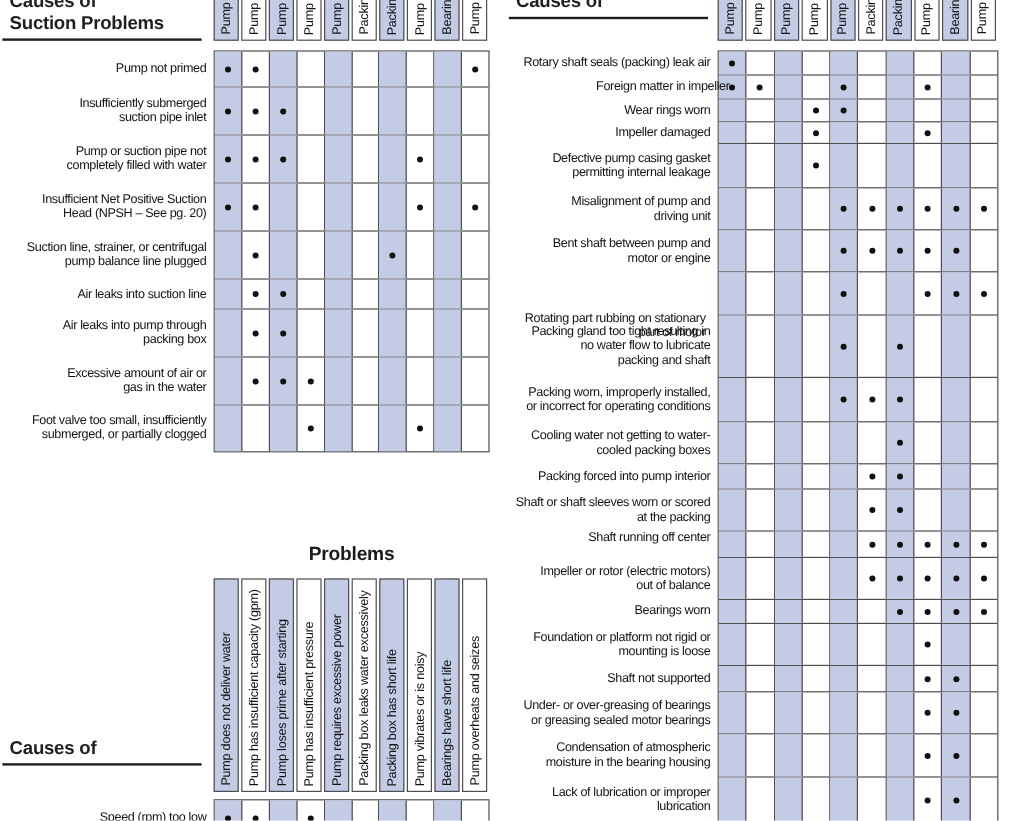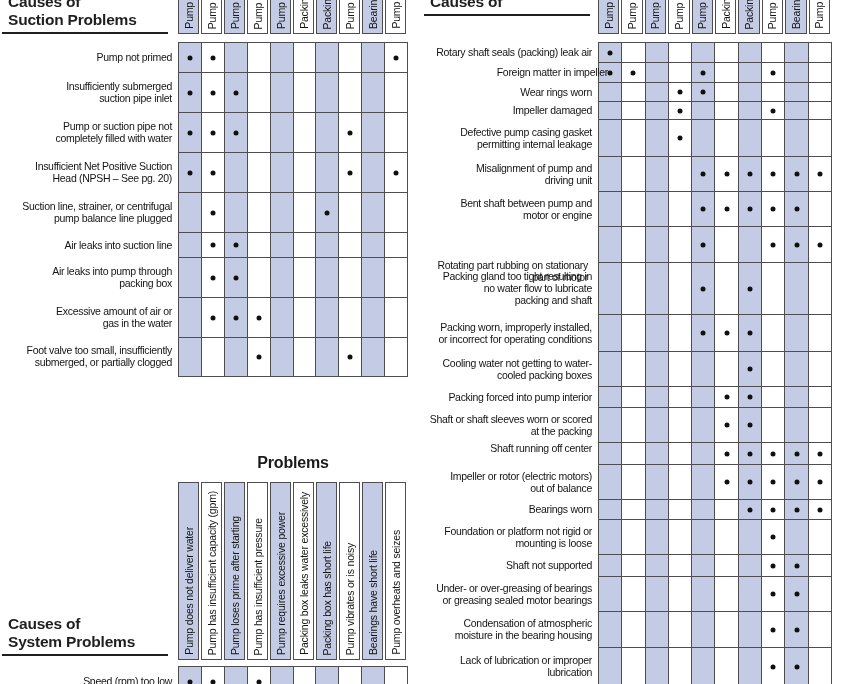--- a/index.html
+++ b/index.html
@@ -109,21 +109,20 @@
   </div>
 
   <div class="tbl-title" style="left:424px; top:-7px;">
     <div>Causes of</div>
   </div>
 
   <div class="sym-title">Problems</div>
 
   <div class="tbl-title" style="left:2px; top:615px;">
     <div>Causes of</div>
-    <div>System Problems</div>
   </div>
 
   <div id="matrices">
       <div class="hcell shade" style="left: 178px; top: -146px; width: 21px; height: 180px;">
         <span class="vlabel">Pump does not deliver water</span>
       </div>
       <div class="hcell" style="left: 201px; top: -146px; width: 21px; height: 180px;">
         <span class="vlabel">Pump has insufficient capacity (gpm)</span>
       </div>
       <div class="hcell shade" style="left: 224px; top: -146px; width: 21px; height: 180px;">

